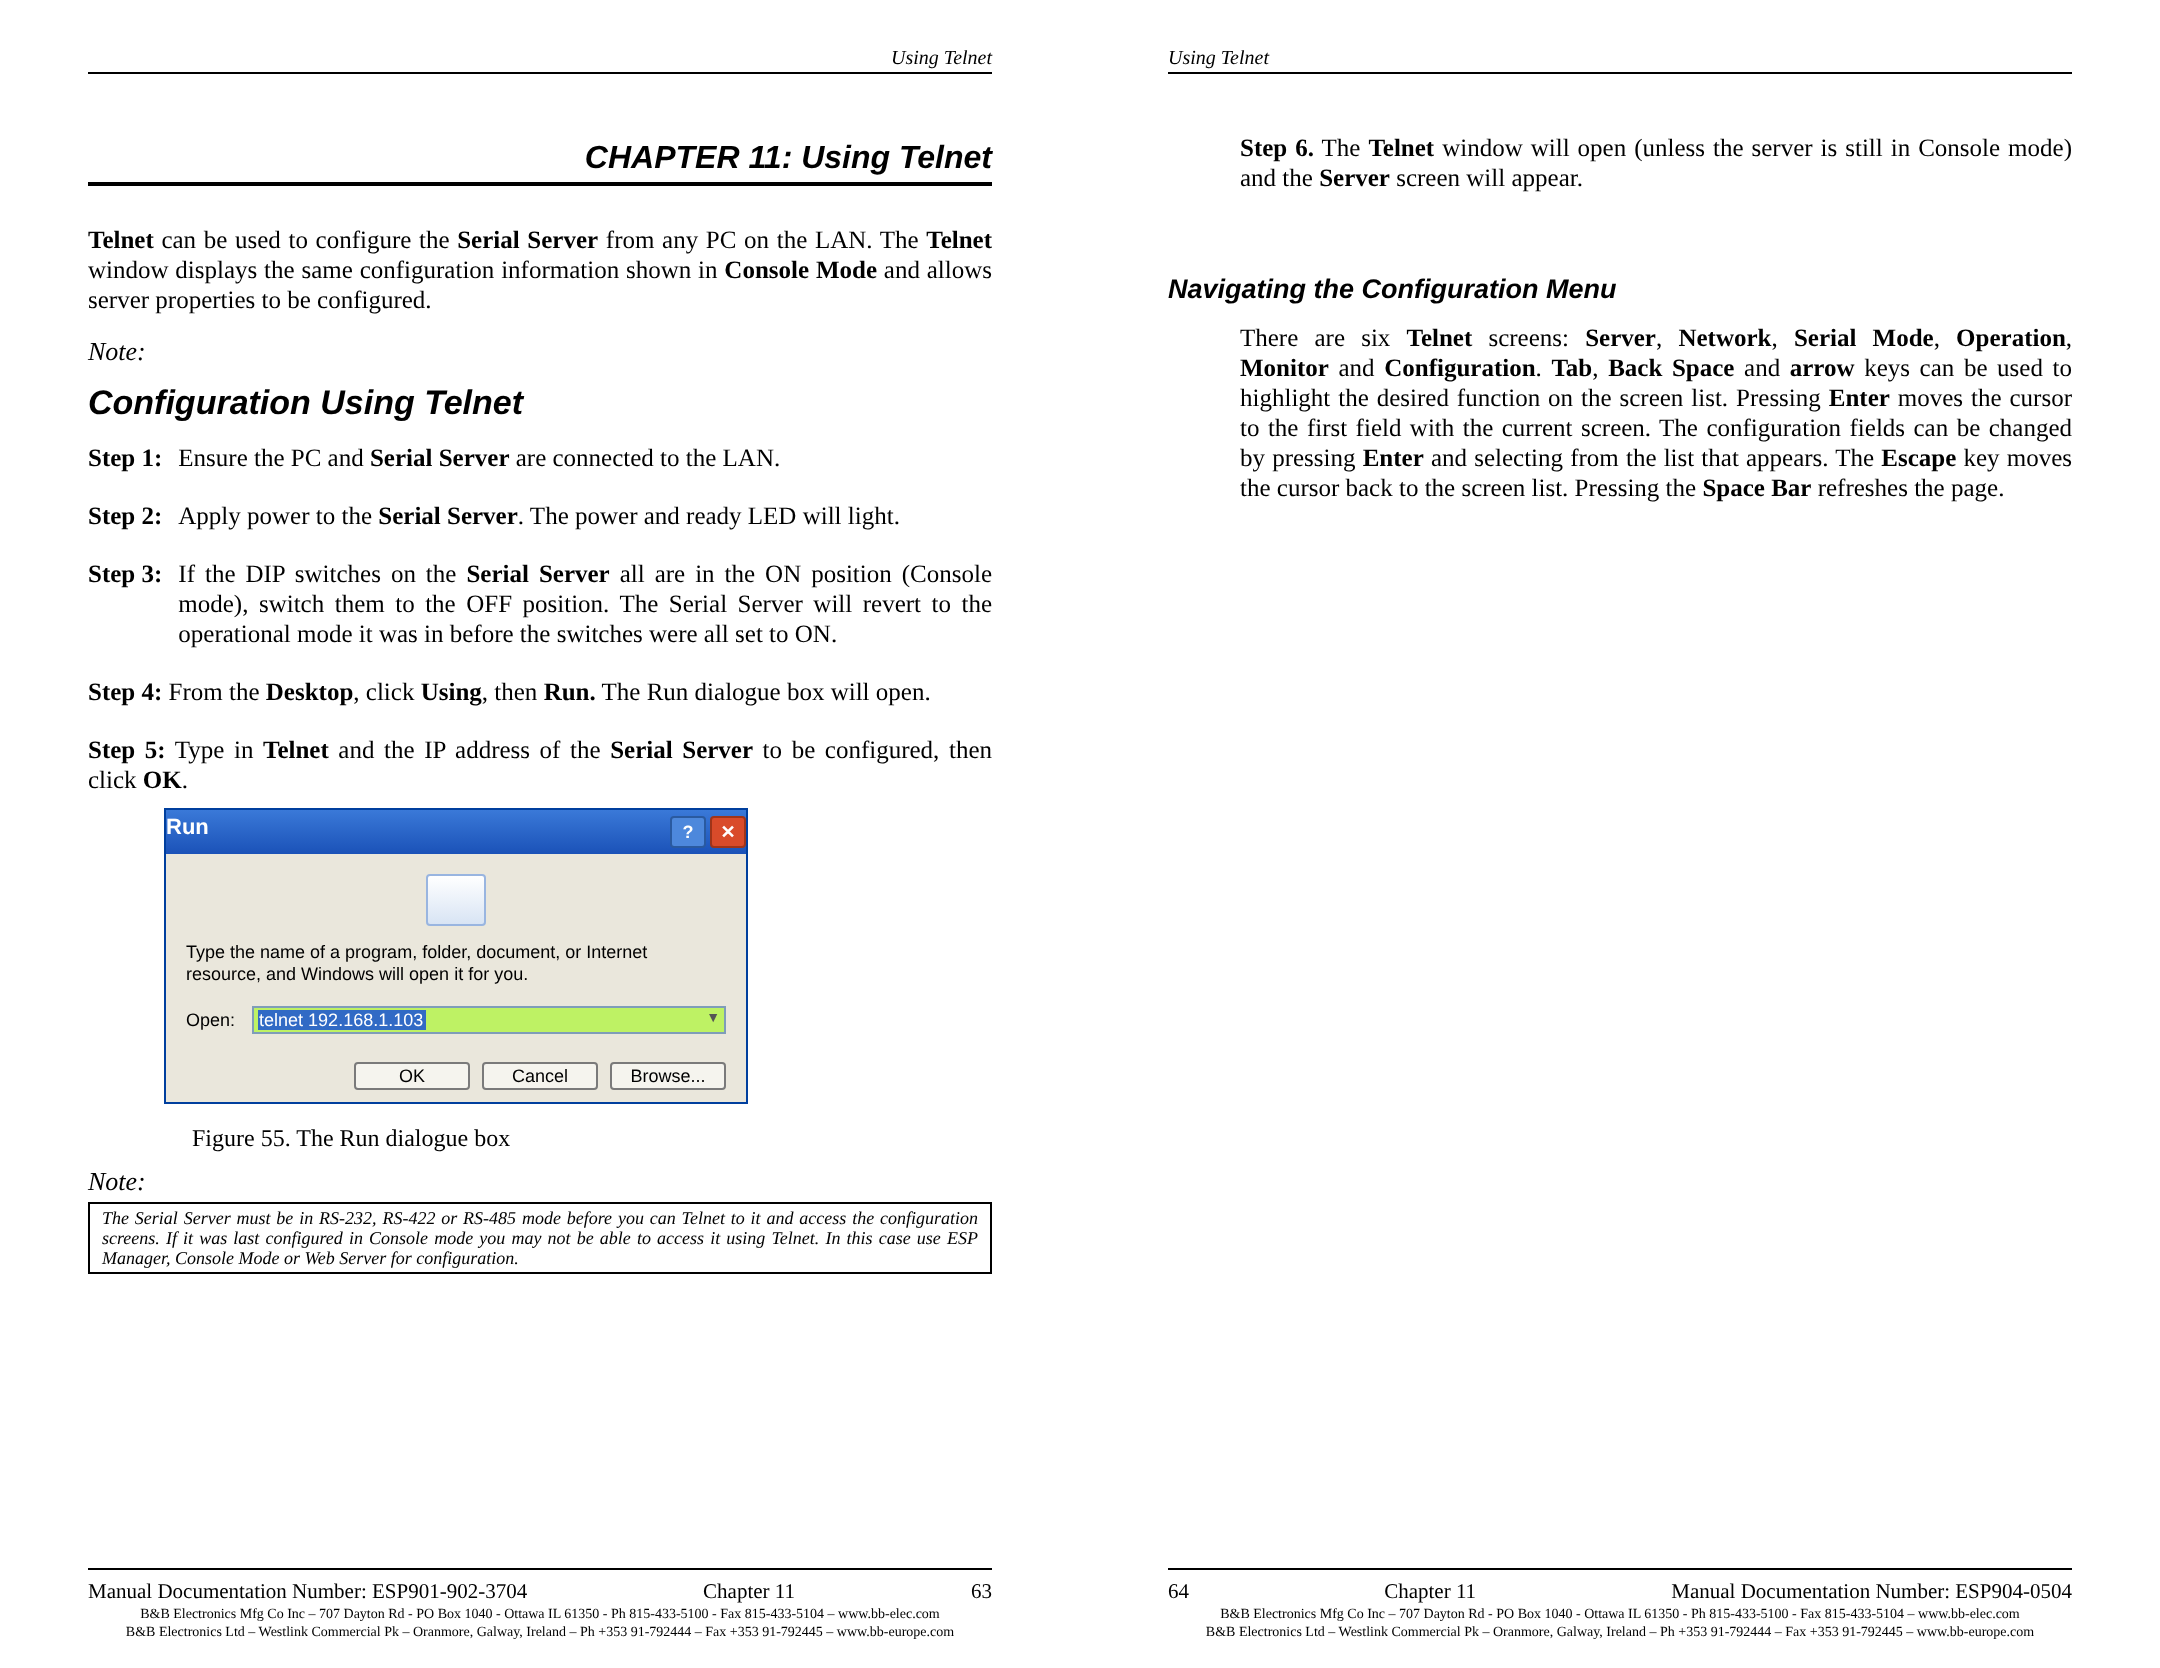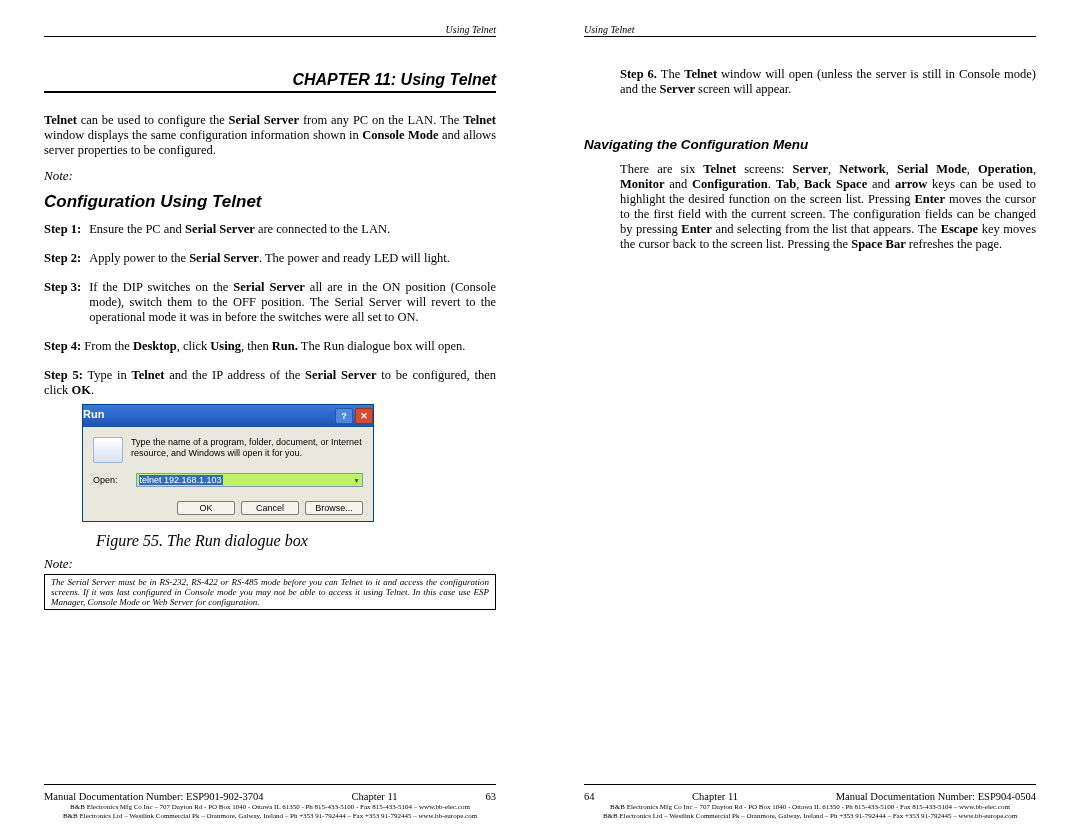--- a/index.html
+++ b/index.html
@@ -136,40 +136,41 @@
   }
   .run-title .wbtn.help {
     background: #4d88dc;
     border: 1px solid #2a5aa0;
   }
   .run-body {
     padding: 10px 10px 6px 10px;
   }
   .run-row {
     display: flex;
-    align-items: flex-start;
+    align-items: center;
     gap: 8px;
+    flex-direction: column;
   }
   .run-icon {
     width: 28px;
     height: 24px;
     background: linear-gradient(#fff,#d8e4f4);
     border: 1px solid #99b5e0;
     border-radius: 2px;
     flex-shrink: 0;
   }
   .run-msg {
     font-size: 9px;
     line-height: 1.2;
   }
   .run-field-row {
     display: flex;
     align-items: center;
     margin-top: 10px;
-    gap: 18px;
+    gap: 8px;
   }
   .run-field-row .lbl {
     font-size: 9px;
   }
   .run-input {
     flex: 1;
     background: #bef264;
     border: 1px solid #7f9db9;
     padding: 1px 2px;
     font-size: 9px;
@@ -195,22 +196,21 @@
   .run-btn {
     border: 1px solid #7a7a7a;
     background: #f5f4ee;
     padding: 1px 0;
     font-size: 9px;
     width: 56px;
     text-align: center;
     border-radius: 2px;
   }
   .fig-caption {
-    font-style: italic;
-    font-size: 16px;
+    font-size: 12px;
     margin: 6px 0 4px 52px;
   }
   .footer {
     margin-top: auto;
     padding-top: 6px;
     border-top: 1.5px solid #000;
   }
   .footline {
     display: flex;
     justify-content: space-between;

